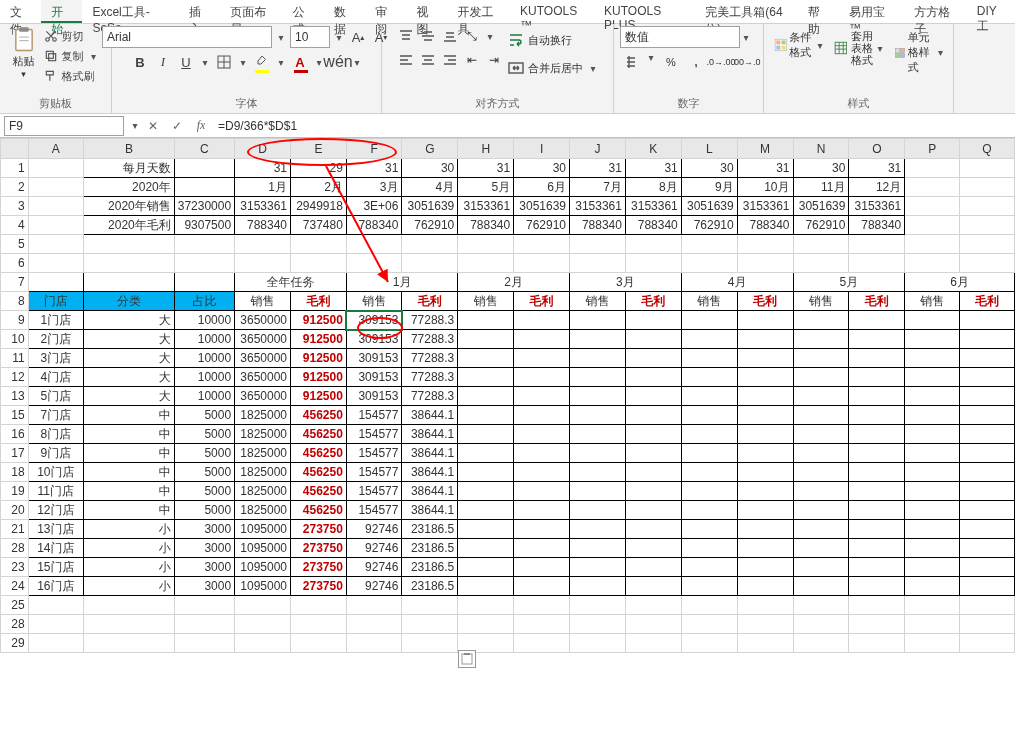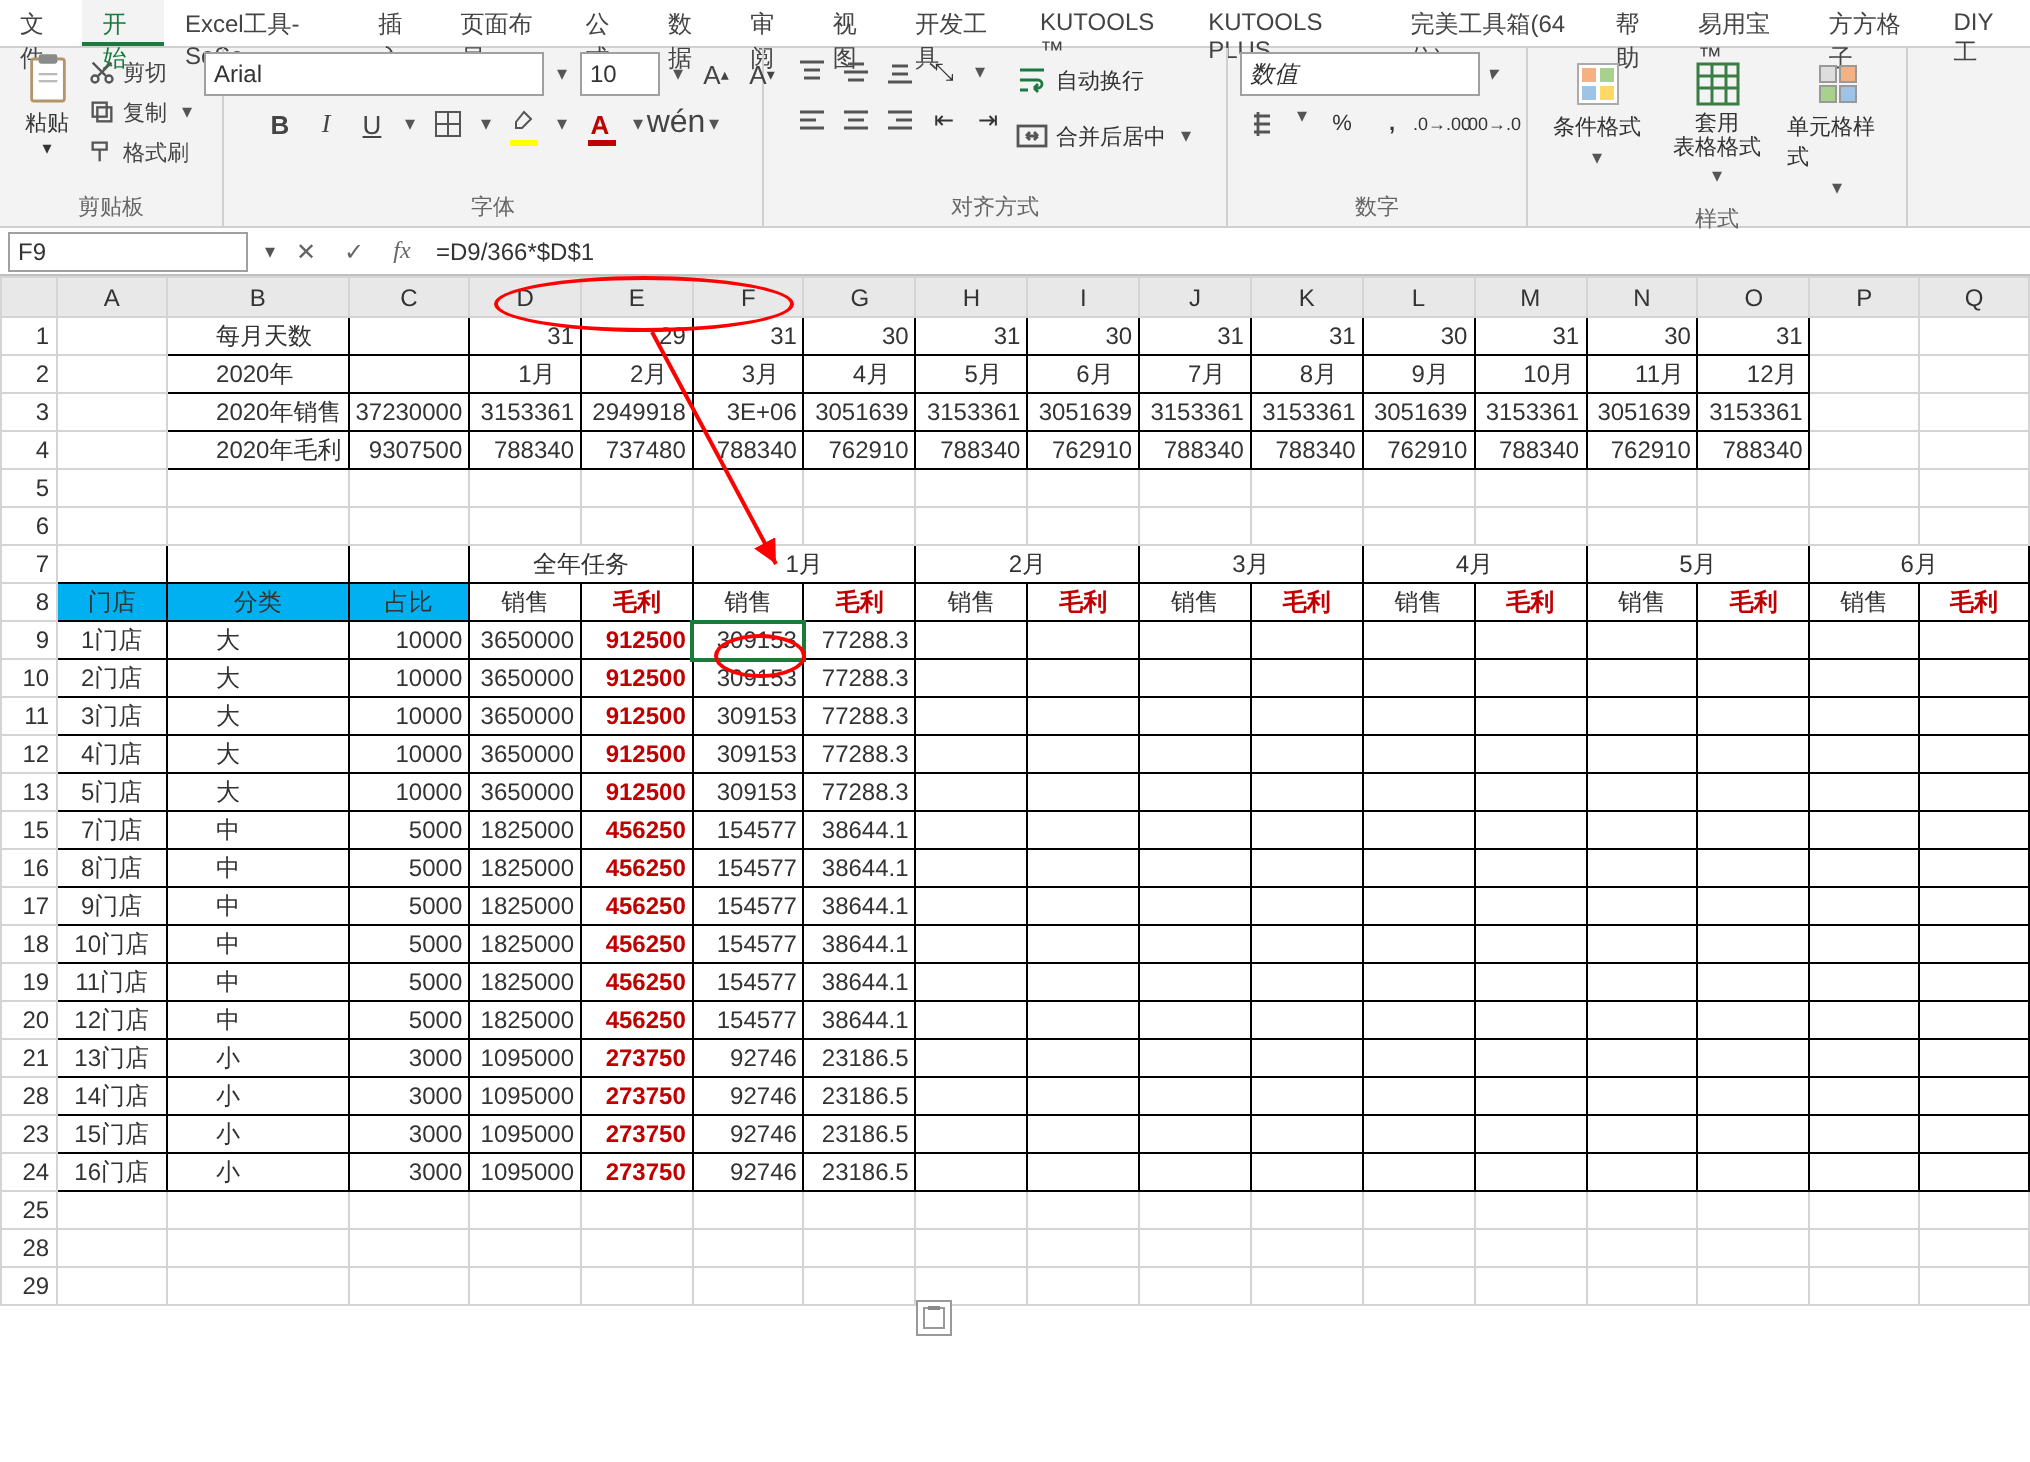--- a/index.html
+++ b/index.html
@@ -43,40 +43,40 @@
 .wrap-merge { display:flex; flex-direction:column; gap:4px; padding-top:2px; }
 .wm-btn { display:flex; align-items:center; gap:4px; font-size:11px; height:24px; }
 .wm-ico { width:16px; height:16px; }
 
 .num-controls{display:flex;flex-direction:column;gap:4px;}
 .num-combo{width:120px;height:22px;border:1px solid #a0a0a0;background:#fff;padding:0 4px;font-size:12px;display:flex;align-items:center;}
 .num-row{display:flex;gap:3px;}
 .num-btn{width:22px;height:20px;display:inline-flex;align-items:center;justify-content:center;font-size:11px;}
 
 .style-controls{display:flex;gap:10px;align-items:flex-start;padding-top:4px;}
-.style-btn{display:flex;flex-direction:column;align-items:center;gap:2px;font-size:11px;width:50px;}
+.style-btn{display:flex;flex-direction:row;align-items:center;gap:2px;font-size:11px;width:50px;}
 .style-ico{width:24px;height:24px;}
 
 
 .fbar{display:flex;align-items:center;border-bottom:1px solid #c0c0c0;height:24px;background:#fff;}
 .namebox{width:120px;height:20px;border:1px solid #a0a0a0;margin:0 4px;padding:0 4px;font-size:12px;display:flex;align-items:center;background:#fff;}
 .nb-dd{width:14px;text-align:center;font-size:10px;color:#555;}
 .fbar-btns{display:flex;gap:6px;margin:0 2px;}
 .fbar-btn{width:18px;height:18px;display:inline-flex;align-items:center;justify-content:center;font-size:12px;color:#666;}
 .fx{font-style:italic;font-family:serif;}
 .formula-input{flex:1;height:20px;border:none;padding:0 6px;font-size:12px;display:flex;align-items:center;}
 
 
 .grid-wrap{position:relative;}
 .sheet{border-collapse:collapse;table-layout:fixed;}
 .sheet th,.sheet td{border:1px solid #d4d4d4;height:19px;font-size:12px;padding:0 3px;white-space:nowrap;overflow:hidden;text-overflow:clip;}
 .sheet thead th{background:#e8e8e8;color:#333;font-weight:normal;text-align:center;height:20px;}
 .rowhdr{background:#e8e8e8;text-align:center;width:28px;color:#333;}
 .sheet td{text-align:right;background:#fff;}
-.sheet td.txt{text-align:left;padding-left:24px;}
+.sheet td.txt{text-align:right;padding-left:24px;}
 .sheet td.ctr{text-align:center;}
 .cblue{background:#00b0f0!important;}
 .cred{color:#c00000;font-weight:bold;}
 .bord{border:1px solid #000!important;}
 .sel{outline:2px solid #1a7a3a;outline-offset:-1px;}
 
 
 .overlay{position:absolute;pointer-events:none;left:0;top:0;}
 .ellipse{position:absolute;border:2px solid #ff0000;border-radius:50%;}
 .arrow-svg{position:absolute;}
@@ -271,21 +271,21 @@
             <span>合并后居中</span>
             <span class="small-dd">▾</span>
           </div>
       </div>
     </div>
     <div class="group-label">对齐方式</div>
   </div>
 
   <div class="group" style="width:150px">
     <div class="group-body num-controls">
-      <div style="display:flex;align-items:center;font-style:italic;">
+      <div style="display:flex;align-items:center;">
           <div class="num-combo">
             <span>数值</span>
           </div>
           <span class="small-dd">▾</span>
         </div>
       <div class="num-row">
         <span class="num-btn">
             <svg width="14" height="14" viewBox="0 0 14 14" fill="none" stroke="#555" stroke-width="1.4">
               <path d="M3 3h8M3 7h8M3 11h8M5 1v12"></path>
             </svg>

